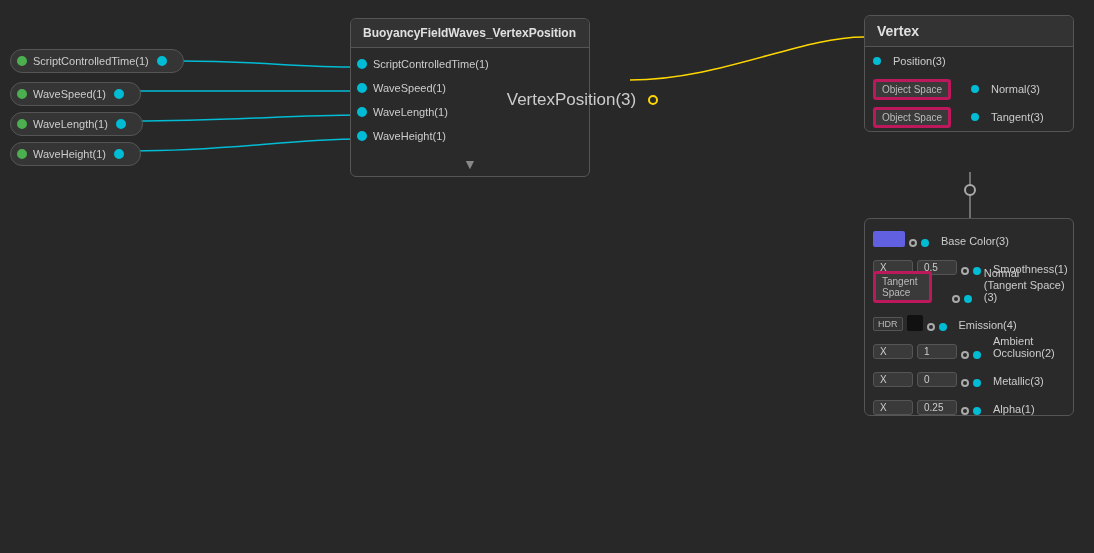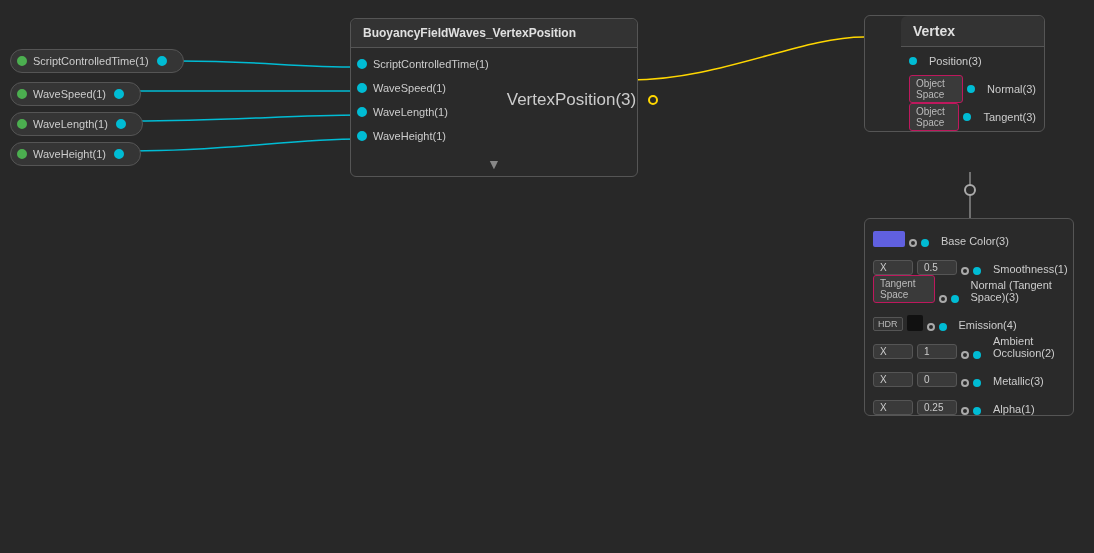--- a/index.html
+++ b/index.html
@@ -84,21 +84,21 @@
     .input-node-label {
       font-size: 11px;
       color: #cccccc;
     }
 
     
     .central-node {
       position: absolute;
       left: 350px;
       top: 18px;
-      width: 288px;
+      width: 240px;
       background: #2a2a2a;
       border: 1px solid #555;
       border-radius: 6px;
     }
 
     .central-header {
       background: #333;
       padding: 7px 12px;
       font-size: 12px;
       font-weight: 600;
@@ -112,25 +112,24 @@
       padding: 4px;
       color: #888;
       font-size: 14px;
     }
 
     
     .output-node {
       position: absolute;
       left: 864px;
       top: 15px;
-      width: 181px;
+      width: 210px;
       background: #2a2a2a;
       border: 1px solid #555;
       border-radius: 6px;
-      padding-left: 36px;
     }
 
     .output-header {
       background: #333;
       padding: 7px 12px;
       font-size: 14px;
       font-weight: 700;
       color: #e0e0e0;
       border-radius: 6px 6px 0 0;
       border-bottom: 1px solid #555;
@@ -154,27 +153,27 @@
     }
 
     .output-row-label {
       font-size: 11px;
       color: #cccccc;
       margin-left: 6px;
     }
 
     .space-badge {
       background: #3a3a3a;
-      border: 1px solid #be185d;
+      border: 3px solid #be185d;
       border-radius: 3px;
       padding: 2px 6px;
       font-size: 10px;
       color: #bbb;
       margin-left: 0;
-      margin-right: 4px;
+      margin-right: 20px;
     }
 
     
     .fragment-node {
       position: absolute;
       left: 864px;
       top: 218px;
       width: 210px;
       background: #2a2a2a;
       border: 1px solid #555;

